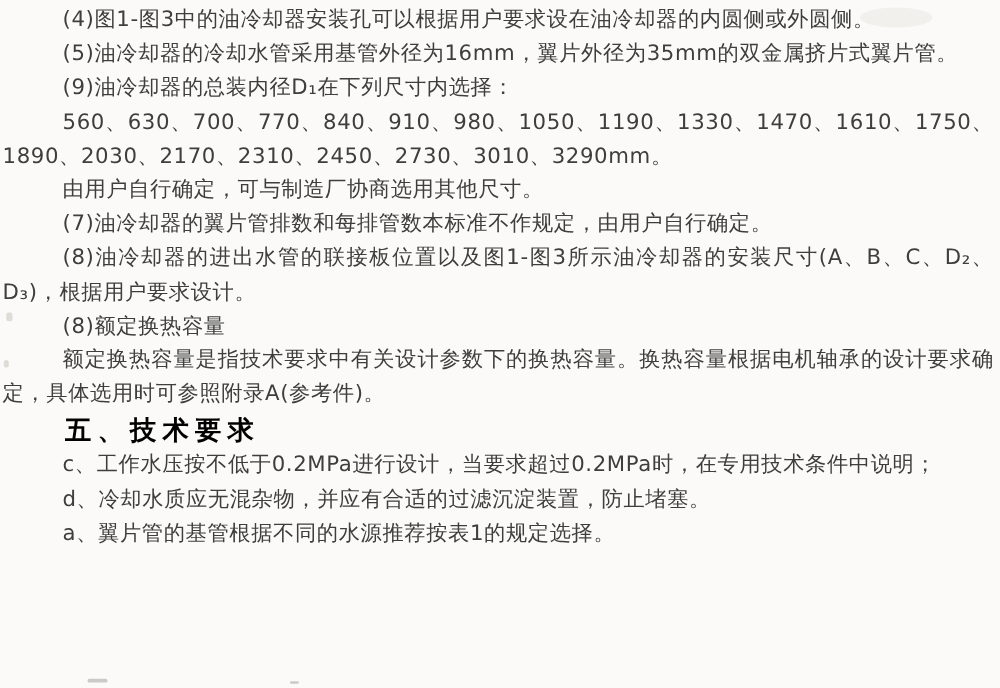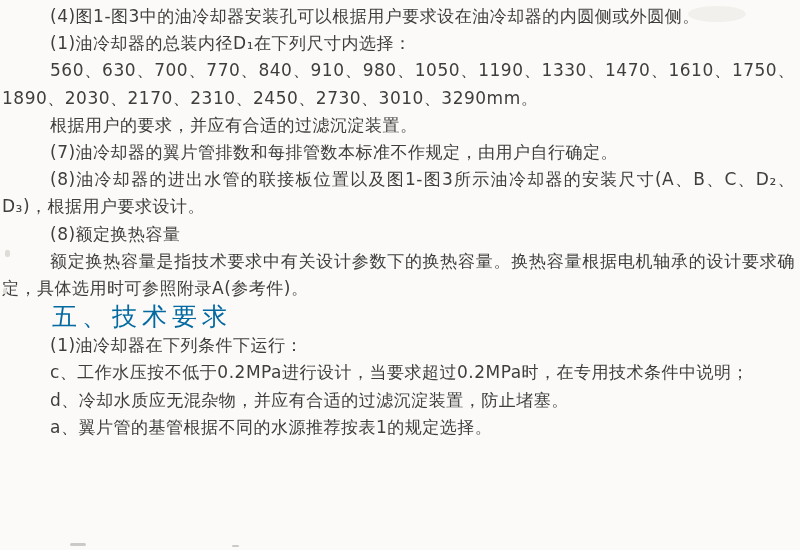--- a/index.html
+++ b/index.html
@@ -24,53 +24,53 @@
   .para {
     margin: 0;
     font-size: 17px;
     line-height: 27.2px;
     letter-spacing: 0.5px;
     text-indent: 48px;
     text-align: justify;
   }
   .heading {
     margin: 0;
-    font-size: 25px;
+    font-size: 21px;
     line-height: 30px;
     letter-spacing: 5px;
-    font-weight: 400;
+    font-weight: 700;
     text-indent: 50px;
-    color: #0369a1;
+    color: #000000;
   }
   
   .artifact {
     position: absolute;
     background: #cbcac6;
     border-radius: 2px;
   }
   .artifact.speck { background: #dedcd7; }
   .artifact.smudge {
     background: #f2f0ec;
     border-radius: 50%;
   }
 </style>
 </head>
 <body>
 
 <div class="doc">
   <p class="para">(4)图1-图3中的油冷却器安装孔可以根据用户要求设在油冷却器的内圆侧或外圆侧。</p>
-  <p class="para">(1)油冷却器的总装内径D₁在下列尺寸内选择：</p>
+  <p class="para">(5)油冷却器的冷却水管采用基管外径为16mm，翼片外径为35mm的双金属挤片式翼片管。</p>
+  <p class="para">(9)油冷却器的总装内径D₁在下列尺寸内选择：</p>
   <p class="para">560、630、700、770、840、910、980、1050、1190、1330、1470、1610、1750、1890、2030、2170、2310、2450、2730、3010、3290mm。</p>
-  <p class="para">根据用户的要求，并应有合适的过滤沉淀装置。</p>
+  <p class="para">由用户自行确定，可与制造厂协商选用其他尺寸。</p>
   <p class="para">(7)油冷却器的翼片管排数和每排管数本标准不作规定，由用户自行确定。</p>
   <p class="para">(8)油冷却器的进出水管的联接板位置以及图1-图3所示油冷却器的安装尺寸(A、B、C、D₂、D₃)，根据用户要求设计。</p>
   <p class="para">(8)额定换热容量</p>
   <p class="para">额定换热容量是指技术要求中有关设计参数下的换热容量。换热容量根据电机轴承的设计要求确定，具体选用时可参照附录A(参考件)。</p>
   <p class="heading">五、技术要求</p>
-  <p class="para">(1)油冷却器在下列条件下运行：</p>
   <p class="para">c、工作水压按不低于0.2MPa进行设计，当要求超过0.2MPa时，在专用技术条件中说明；</p>
   <p class="para">d、冷却水质应无混杂物，并应有合适的过滤沉淀装置，防止堵塞。</p>
   <p class="para">a、翼片管的基管根据不同的水源推荐按表1的规定选择。</p>
 
   <div class="artifact speck" style="left:5px;  top:250px; width:5px;  height:7px;"></div>
   <div class="artifact speck" style="left:3px;  top:288px; width:4px;  height:6px;"></div>
   <div class="artifact" style="left:70px; top:543px; width:16px; height:3px;"></div>
   <div class="artifact" style="left:232px;top:545px; width:7px;  height:2px;"></div>
   <div class="artifact smudge" style="left:688px;top:6px;   width:58px; height:16px;"></div>
 </div>

